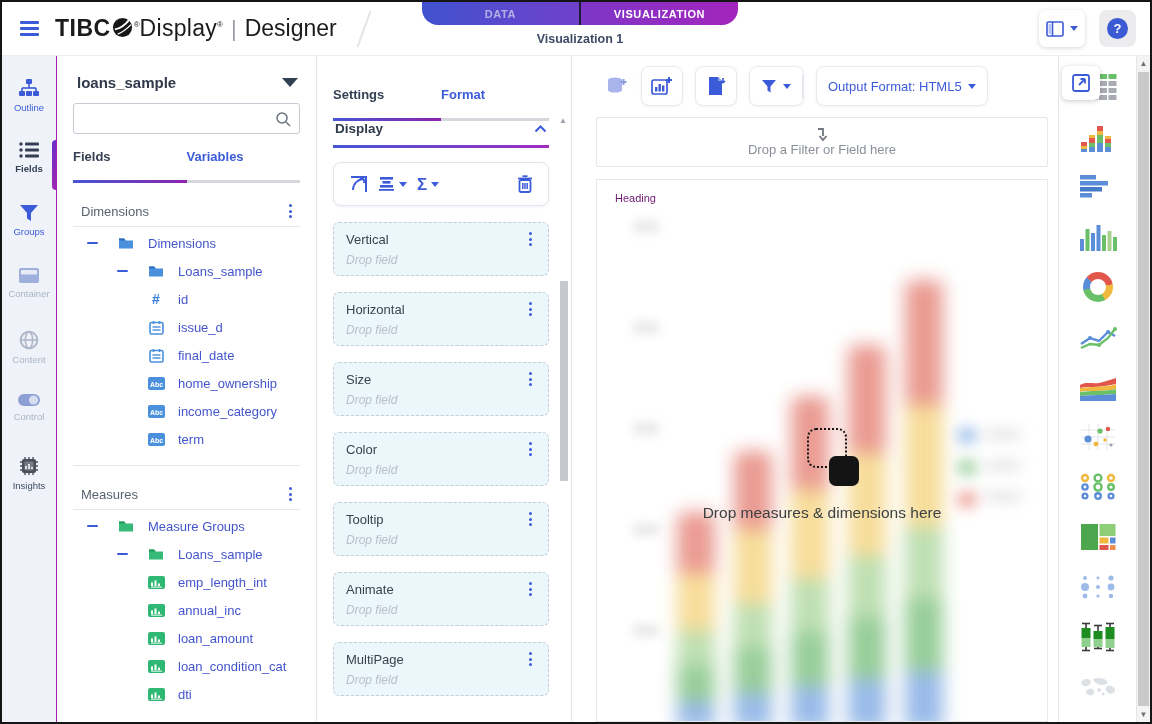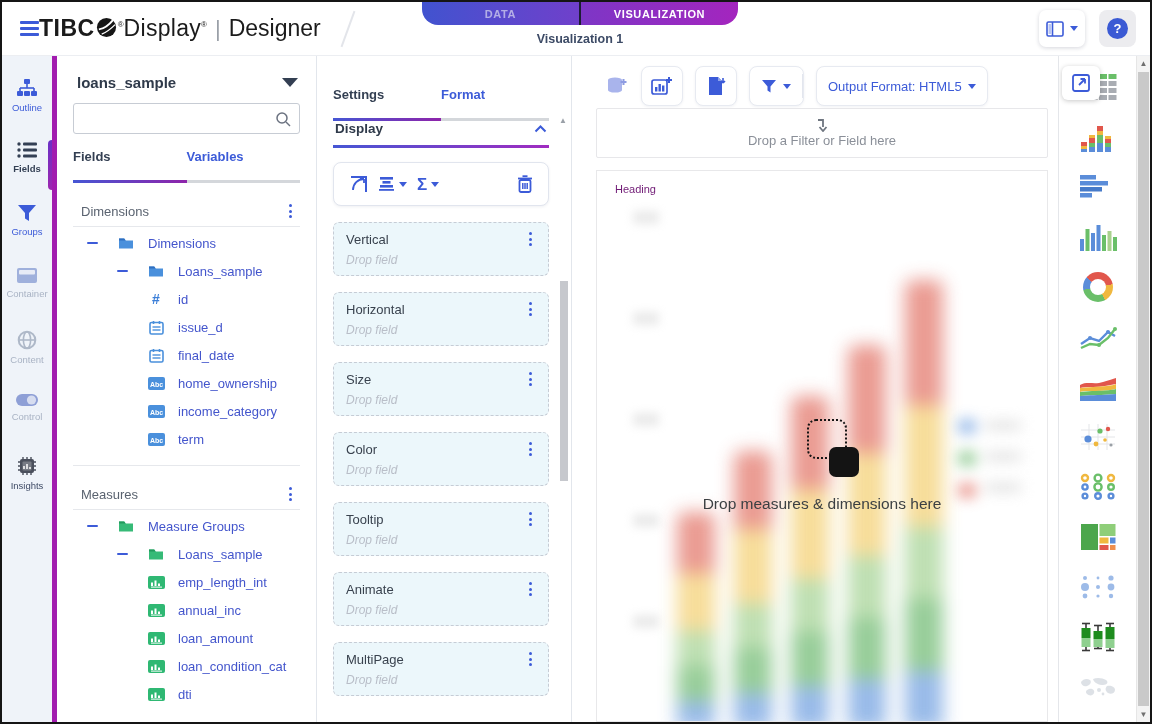--- a/index.html
+++ b/index.html
@@ -4,21 +4,21 @@
 <style>
   *{margin:0;padding:0;box-sizing:border-box}
   html,body{width:1152px;height:724px;overflow:hidden}
   body{font-family:"Liberation Sans",sans-serif;background:#fff;color:#39424e;font-size:13px}
   .window{width:1152px;height:724px;border:2px solid #151515;display:flex;flex-direction:column;overflow:hidden;position:relative;background:#fff}
 
   
   .topbar{height:54px;flex:0 0 54px;position:relative;display:flex;align-items:center;background:#fff;border-bottom:1px solid #eceef2}
   .hamburger{margin-left:18px;display:flex;flex-direction:column;gap:3px;cursor:pointer}
   .hamburger i{display:block;width:19px;height:3px;background:#3c5bd8;border-radius:1px}
-  .logo{display:flex;align-items:baseline;white-space:nowrap}
+  .logo{display:flex;align-items:baseline;margin-left:16px;white-space:nowrap}
   .logo .t1{font-size:23px;font-weight:bold;color:#1b1b1b;letter-spacing:.5px}
   .logo .swoosh{position:relative;top:2px;margin:0 1px}
   .logo .reg{font-size:8px;color:#1b1b1b;vertical-align:super;position:relative;top:-9px}
   .logo .t2{font-size:23px;font-weight:400;color:#1b1b1b;letter-spacing:.3px}
   .logo .sep{font-size:22px;color:#9aa0a8;margin:0 8px;font-weight:300}
   .logo .t3{font-size:23px;font-weight:400;color:#1b1b1b}
   .logo-slash{width:2px;height:38px;background:#e3e5ea;transform:rotate(20deg);margin-left:26px}
   .mode-pill{position:absolute;left:420px;top:0;width:316px;height:23px;display:flex;border-radius:0 0 16px 16px;overflow:hidden}
   .mode-seg{flex:1;display:flex;align-items:center;justify-content:center;font-size:11px;font-weight:bold;letter-spacing:.6px;cursor:pointer}
   .mode-data{background:linear-gradient(90deg,#4153cf,#7040cb);color:rgba(235,235,245,.62)}
@@ -28,21 +28,21 @@
   .top-right{position:absolute;right:14px;top:8px;display:flex;gap:14px;align-items:center}
   .layout-btn{width:46px;height:37px;background:#fff;border-radius:7px;box-shadow:0 1px 4px rgba(20,30,60,.18);display:flex;align-items:center;justify-content:center;gap:5px;cursor:pointer}
   .caret{width:0;height:0;border-left:4.5px solid transparent;border-right:4.5px solid transparent;border-top:5px solid #3c5bd8}
   .help-btn{width:37px;height:37px;background:#ececef;border-radius:8px;display:flex;align-items:center;justify-content:center;cursor:pointer}
   .help-circle{width:21px;height:21px;border-radius:50%;background:#3b5ad4;color:#fff;font-size:13px;font-weight:bold;display:flex;align-items:center;justify-content:center}
 
   
   .main{flex:1;display:flex;min-height:0;position:relative}
 
   
-  .left-rail{width:55px;flex:0 0 55px;background:#eff3f9;border-right:5px solid #a21caf;display:flex;flex-direction:column;align-items:center;padding-top:16px;position:relative}
+  .left-rail{width:55px;flex:0 0 55px;background:#eff3f9;border-right:1px solid #a21caf;display:flex;flex-direction:column;align-items:center;padding-top:16px;position:relative}
   .rail-item{height:63px;width:100%;display:flex;flex-direction:column;align-items:center;justify-content:flex-start;gap:4px;cursor:pointer;padding-top:6px}
   .rail-item .lbl{font-size:9.5px}
   .rail-blue .lbl{color:#3c5bd8}
   .rail-active .lbl{color:#333f54;font-weight:bold}
   .rail-disabled .lbl{color:#a9b3c4}
   .rail-dark .lbl{color:#3f4b66}
   .rail-indicator{position:absolute;right:0;top:84px;width:4px;height:50px;border-radius:4px 0 0 4px;background:linear-gradient(#6a30c6,#9c27b0)}
 
   
   .fields-panel{width:260px;flex:0 0 260px;background:#fff;border-right:1px solid #e2e6ec;padding:16px 16px 0 16px;overflow:hidden}
@@ -88,21 +88,21 @@
 
   
   .canvas{flex:1;display:flex;flex-direction:column;padding:10px 6px 0 24px;min-width:0;background:#fff}
   .cv-toolbar{height:40px;flex:0 0 40px;display:flex;align-items:center;gap:12px}
   .cv-btn{height:40px;background:#fff;border:1px solid #e7eaf1;border-radius:8px;box-shadow:0 1px 3px rgba(25,39,80,.06);display:flex;align-items:center;justify-content:center;cursor:pointer}
   .cv-sq{width:42px}
   .cv-group{height:40px;background:#fff;border:1px solid #e7eaf1;border-radius:8px;box-shadow:0 1px 3px rgba(25,39,80,.06);display:flex;align-items:center}
   .cv-group .gsec{display:flex;align-items:center;gap:6px;padding:0 11px;height:100%;cursor:pointer}
   .cv-group .gdiv{width:1px;height:24px;background:#e3e6ee}
   .cv-txt{font-size:13px;color:#3c5bd8;white-space:nowrap}
-  .filter-drop{margin-top:2px;height:50px;flex:0 0 50px;border:1px solid #e7e7ea;border-radius:2px;display:flex;flex-direction:column;align-items:center;justify-content:center;gap:1px;margin-right:4px;cursor:pointer}
+  .filter-drop{margin-top:11px;height:50px;flex:0 0 50px;border:1px solid #e7e7ea;border-radius:2px;display:flex;flex-direction:column;align-items:center;justify-content:center;gap:1px;margin-right:4px;cursor:pointer}
   .filter-drop .fd-text{font-size:13px;color:#8a8f98}
   .canvas-card{margin-top:12px;margin-right:4px;flex:1;border:1px solid #e8e8ea;position:relative;overflow:hidden;background:#fff}
   .heading-txt{position:absolute;left:18px;top:12px;font-size:11px;color:#701a75;cursor:text}
   .pv-ticks{position:absolute;left:36px;top:40px;display:flex;flex-direction:column;gap:88px;filter:blur(5px)}
   .pv-ticks i{width:26px;height:13px;background:#eaeaea;border-radius:3px}
   .pv-bars{position:absolute;left:80px;bottom:-8px;width:292px;height:505px;display:flex;align-items:flex-end;gap:19px;filter:blur(9px);opacity:.9}
   .pbar{width:38px;display:flex;flex-direction:column;border-radius:8px 8px 0 0;overflow:hidden}
   .pv-legend{position:absolute;right:26px;top:248px;display:flex;gap:9px;filter:blur(7px);opacity:.85}
   .pv-legend .sw{display:flex;flex-direction:column;gap:17px}
   .pv-legend .sw i{width:18px;height:15px;border-radius:3px}

